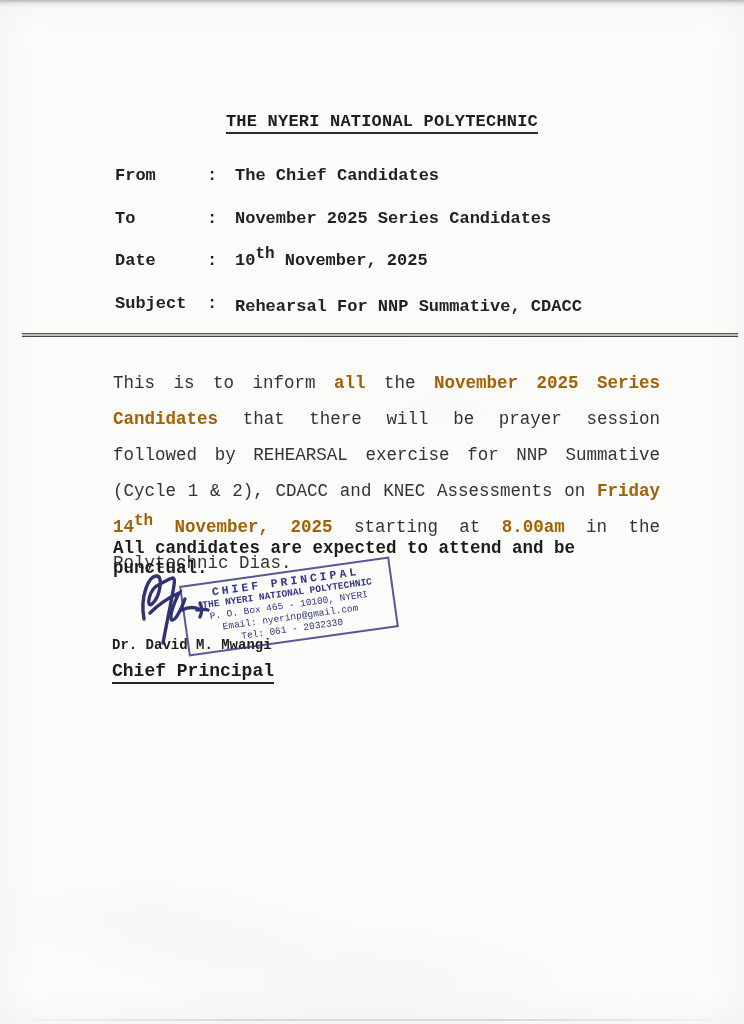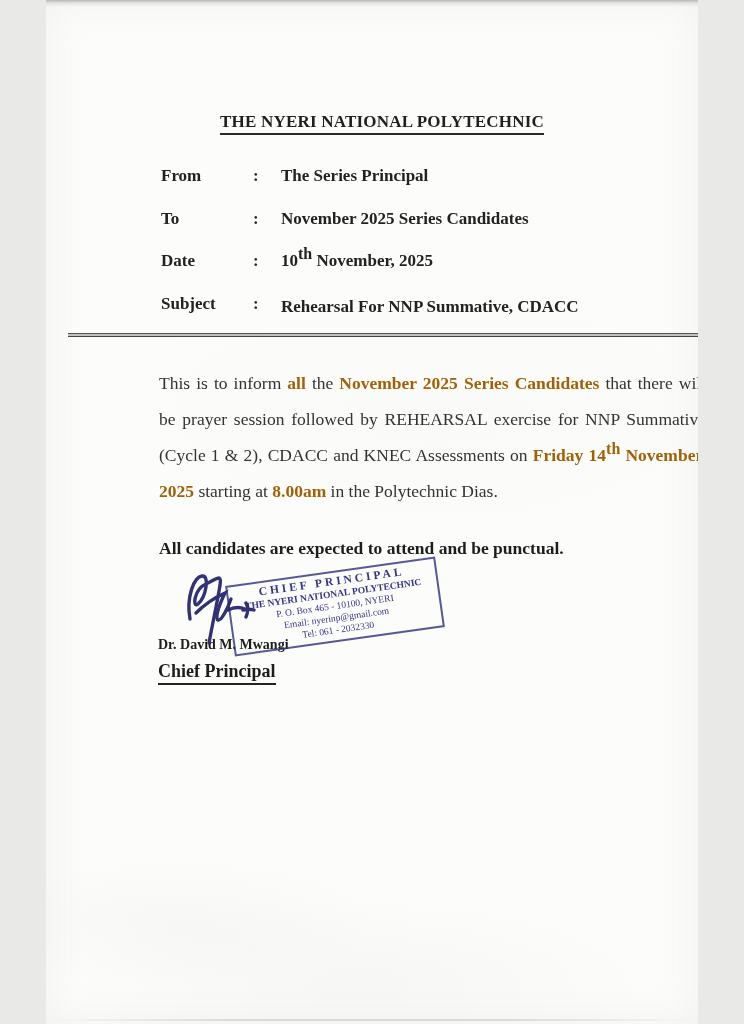--- a/index.html
+++ b/index.html
@@ -1,22 +1,22 @@
 <!DOCTYPE html>
 <html><head>
 <meta charset="utf-8">
 <style>
   html,body{margin:0;padding:0;background:#e9e9e7;}
   .page{
     position:relative;
-    width:652px;height:1024px;
+    width:744px;height:1024px;
     margin:0 auto;
     background:#fcfcfa;
     overflow:hidden;
-    font-family:Liberation Serif, serif;
+    font-family:Liberation Mono, monospace;
     color:#2a2a27;
     box-shadow:inset 0 0 40px rgba(120,120,115,.08);
   }
   .scan-edge-top{
     position:absolute;top:0;left:0;right:0;height:7px;
     background:linear-gradient(180deg,rgba(130,130,126,.55),rgba(170,170,166,.25) 3px,rgba(255,255,255,0) 7px);
   }
   .scan-edge-bottom{
     position:absolute;bottom:3px;left:0;right:0;height:2px;
     background:linear-gradient(90deg,rgba(190,190,185,.0),rgba(185,185,180,.45) 30%,rgba(185,185,180,.45) 70%,rgba(190,190,185,.0));
@@ -90,21 +90,21 @@
   <div class="scan-edge-top"></div>
   <div class="paper-texture"></div>
 
   <div class="doc-title">
     <span class="u">THE NYERI NATIONAL POLYTECHNIC</span>
   </div>
 
   <div class="meta-row row-from">
     <span class="meta-label">From</span>
     <span class="meta-colon">:</span>
-    <span class="meta-value">The Series Principal</span>
+    <span class="meta-value">The Chief Candidates</span>
   </div>
 
   <div class="meta-row row-to">
     <span class="meta-label">To</span>
     <span class="meta-colon">:</span>
     <span class="meta-value">November 2025 Series Candidates</span>
   </div>
 
   <div class="meta-row row-date">
     <span class="meta-label">Date</span>

